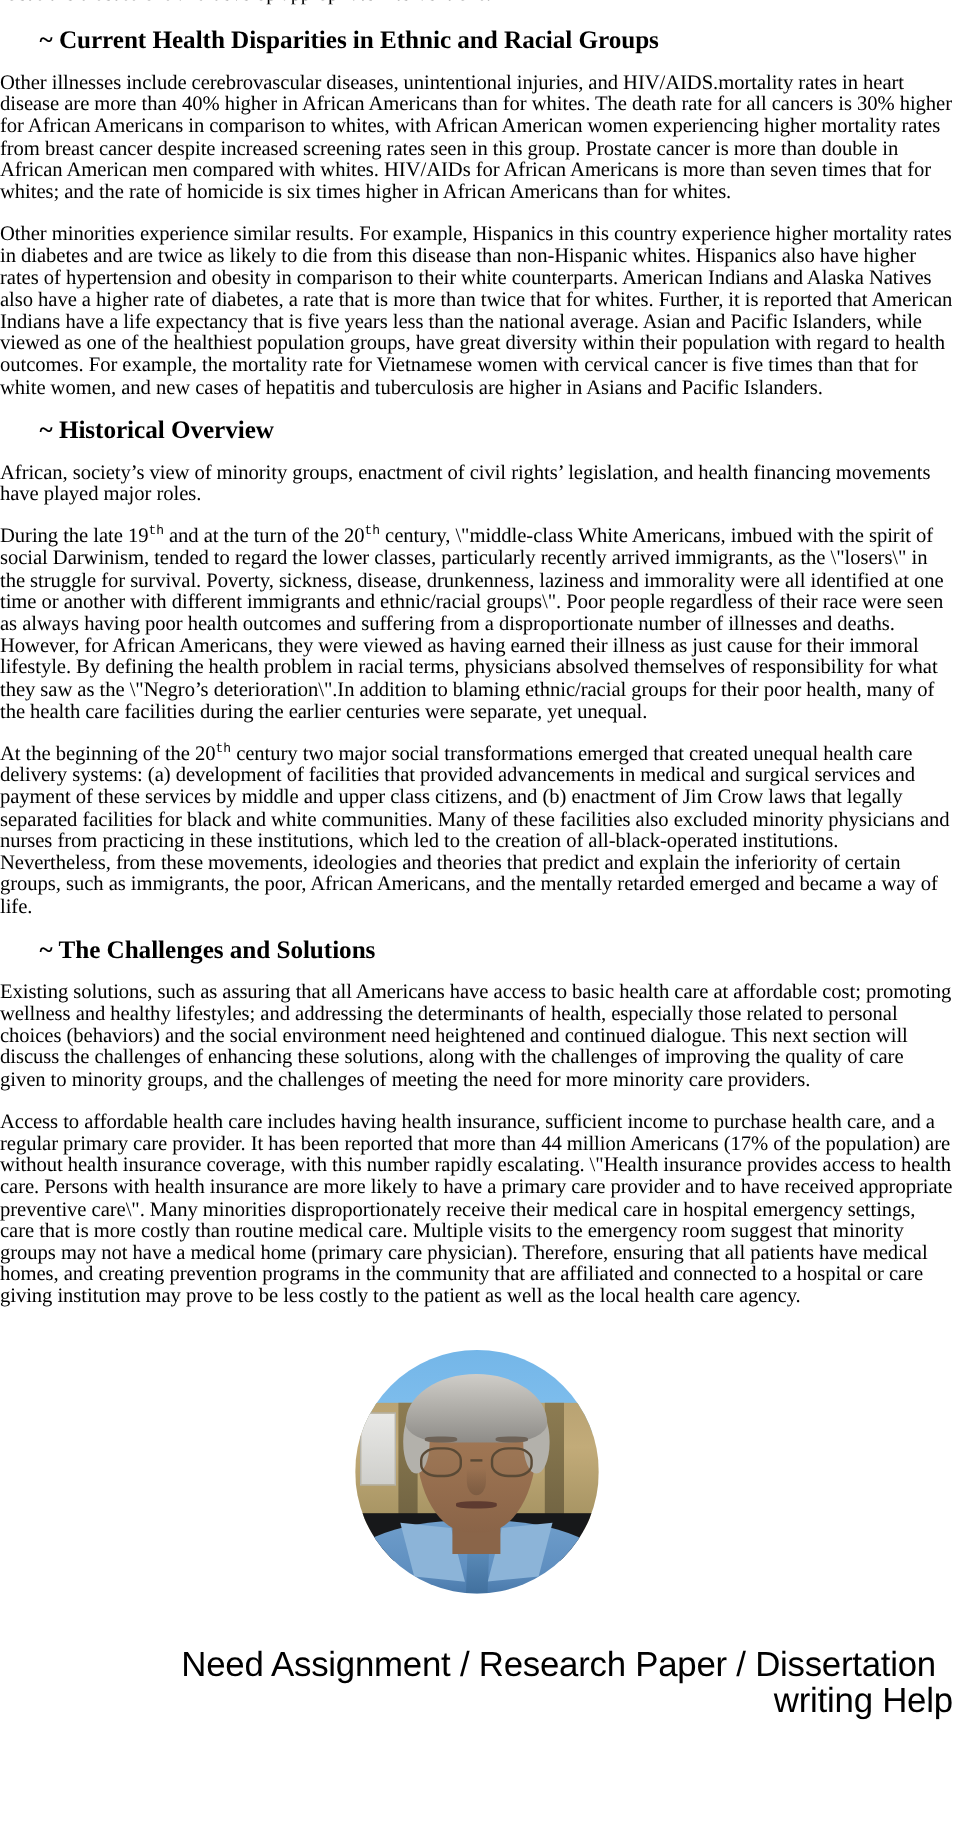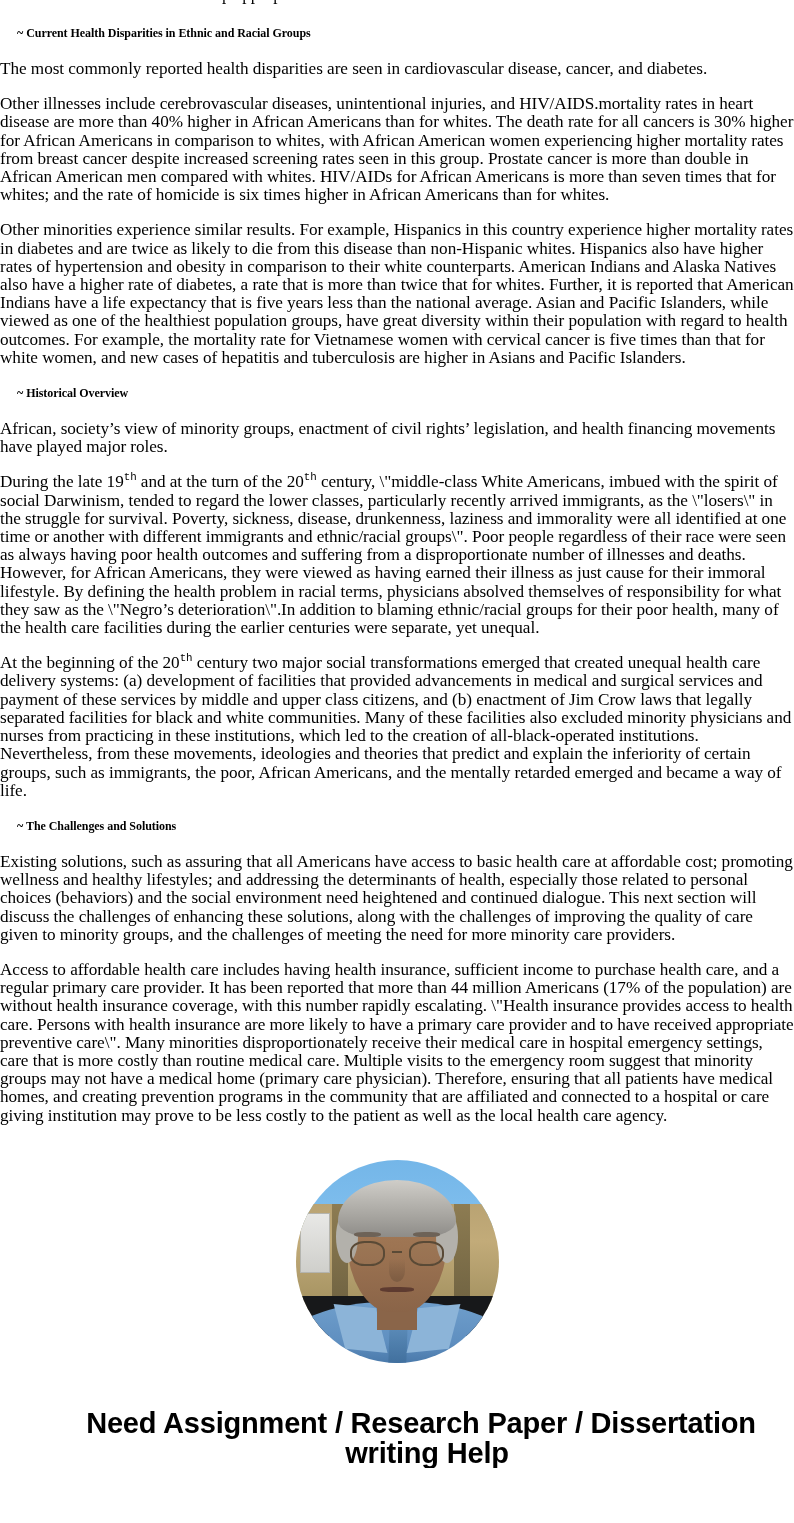--- a/index.html
+++ b/index.html
@@ -38,24 +38,24 @@
   }
   p.body-text {
     font-size: 17.2px;
     line-height: 18.2px;
     margin: 0 0 17px 0;
     text-align: left;
     letter-spacing: -0.05px;
     word-spacing: 0px;
   }
   h3.section-heading {
-    font-size: 12px;
+    font-size: 21px;
     line-height: 19px;
     font-weight: bold;
-    margin: 0 0 17px 0;
+    margin: 0 0 17px 16px;
     letter-spacing: -0.05px;
     padding-left: 17px;
   }
   sup {
     font-size: 0.63em;
     vertical-align: super;
     line-height: 0;
     font-family: Liberation Mono, monospace;
   }
   .figure-wrap {
@@ -157,23 +157,23 @@
     position: absolute; left: 46%; top: 49%; width: 8%; height: 11%;
     background: linear-gradient(180deg, rgba(125,92,66,0), #7d5c42);
     border-radius: 0 0 50% 50%;
   }
   .ph-mouth {
     position: absolute; left: 41.5%; top: 62.5%; width: 17%; height: 2.6%;
     background: #5e3b30; border-radius: 40%;
   }
   .footer-block {
     margin-top: 45px;
-    text-align: center;
+    text-align: right;
     font-family: "Liberation Sans", "DejaVu Sans", sans-serif;
-    font-weight: bold;
+    font-weight: normal;
     color: #000000;
     margin-left: 48px;
   }
   .footer-line {
     font-size: 29px;
     line-height: 30px;
     letter-spacing: -0.2px;
     padding-left: 12px;
   }
   .footer-line.l1 { padding: 0 14px; }
@@ -181,21 +181,20 @@
 </head>
 <body>
 
 <div class="page">
 
   <div class="clipped-line">
     <div class="inner">focus the discussions and develop appropriate interventions.</div>
   </div>
 
   <h3 class="section-heading">~ Current Health Disparities in Ethnic and Racial Groups</h3>
-  <p class="body-text">The most commonly reported health disparities are seen in cardiovascular disease, cancer, and diabetes.</p>
   <p class="body-text">Other illnesses include cerebrovascular diseases, unintentional injuries, and HIV/AIDS.mortality rates in heart disease are more than 40% higher in African Americans than for whites. The death rate for all cancers is 30% higher for African Americans in comparison to whites, with African American women experiencing higher mortality rates from breast cancer despite increased screening rates seen in this group. Prostate cancer is more than double in African American men compared with whites. HIV/AIDs for African Americans is more than seven times that for whites; and the rate of homicide is six times higher in African Americans than for whites.</p>
   <p class="body-text">Other minorities experience similar results. For example, Hispanics in this country experience higher mortality rates in diabetes and are twice as likely to die from this disease than non-Hispanic whites. Hispanics also have higher rates of hypertension and obesity in comparison to their white counterparts. American Indians and Alaska Natives also have a higher rate of diabetes, a rate that is more than twice that for whites. Further, it is reported that American Indians have a life expectancy that is five years less than the national average. Asian and Pacific Islanders, while viewed as one of the healthiest population groups, have great diversity within their population with regard to health outcomes. For example, the mortality rate for Vietnamese women with cervical cancer is five times than that for white women, and new cases of hepatitis and tuberculosis are higher in Asians and Pacific Islanders.</p>
 
   <h3 class="section-heading">~ Historical Overview</h3>
   <p class="body-text">African, society’s view of minority groups, enactment of civil rights’ legislation, and health financing movements have played major roles.</p>
 
   <p class="body-text"><span>During the late 19</span><sup>th</sup><span> and at the turn of the 20</span><sup>th</sup><span> century, \"middle-class White Americans, imbued with the spirit of social Darwinism, tended to regard the lower classes, particularly recently arrived immigrants, as the \"losers\" in the struggle for survival. Poverty, sickness, disease, drunkenness, laziness and immorality were all identified at one time or another with different immigrants and ethnic/racial groups\". Poor people regardless of their race were seen as always having poor health outcomes and suffering from a disproportionate number of illnesses and deaths. However, for African Americans, they were viewed as having earned their illness as just cause for their immoral lifestyle. By defining the health problem in racial terms, physicians absolved themselves of responsibility for what they saw as the \"Negro’s deterioration\".In addition to blaming ethnic/racial groups for their poor health, many of the health care facilities during the earlier centuries were separate, yet unequal.</span></p>
 
   <p class="body-text"><span>At the beginning of the 20</span><sup>th</sup><span> century two major social transformations emerged that created unequal health care delivery systems: (a) development of facilities that provided advancements in medical and surgical services and payment of these services by middle and upper class citizens, and (b) enactment of Jim Crow laws that legally separated facilities for black and white communities. Many of these facilities also excluded minority physicians and nurses from practicing in these institutions, which led to the creation of all-black-operated institutions. Nevertheless, from these movements, ideologies and theories that predict and explain the inferiority of certain groups, such as immigrants, the poor, African Americans, and the mentally retarded emerged and became a way of life.</span></p>
 

